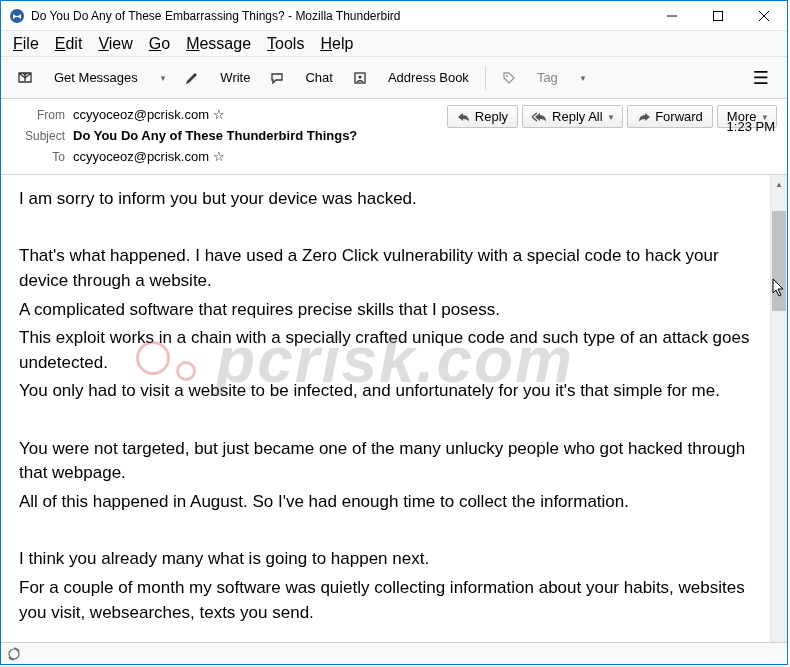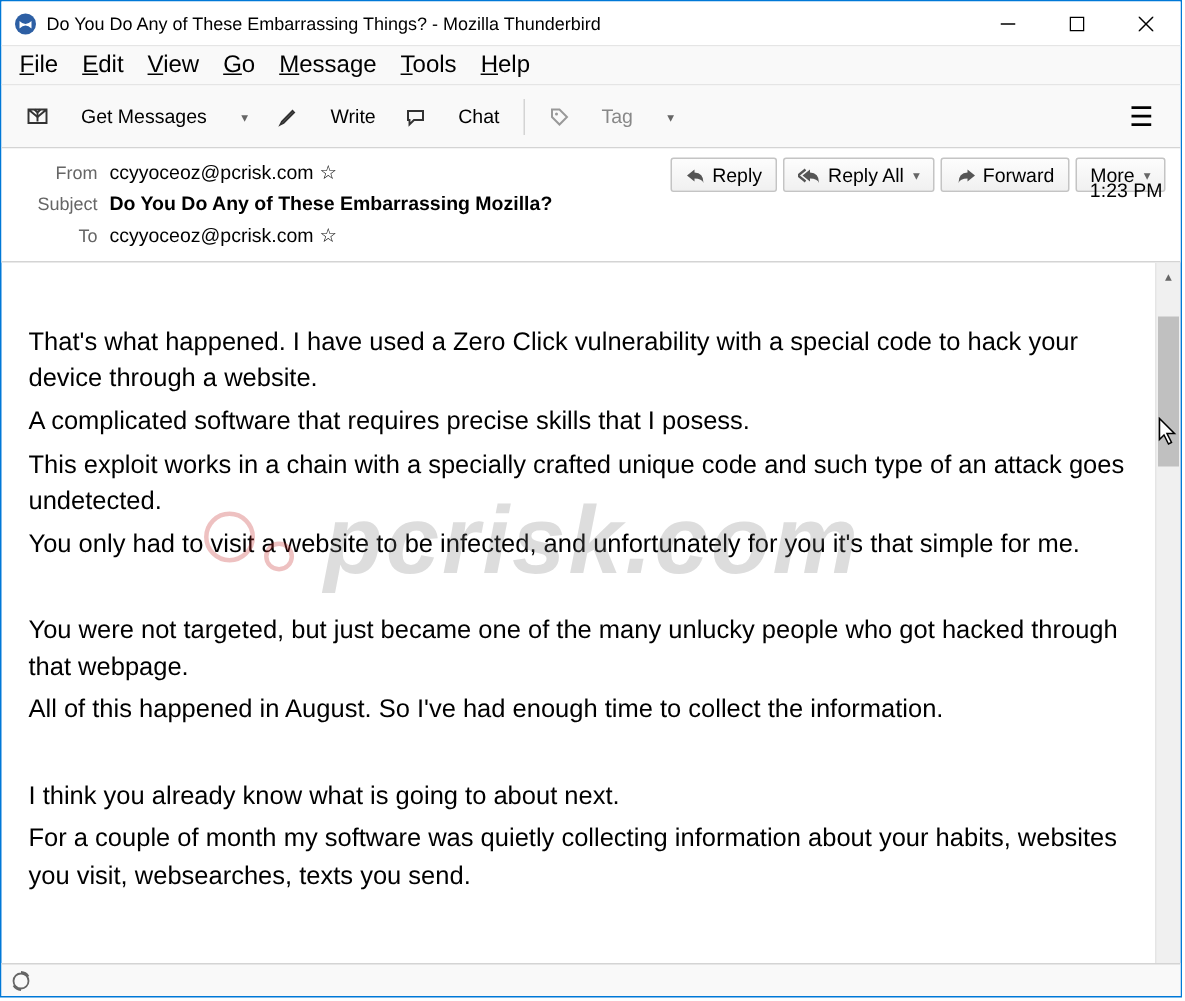--- a/index.html
+++ b/index.html
@@ -102,20 +102,30 @@
       <span>Write</span>
     </div>
     <div class="tool-btn">
       <span>
           <svg width="14" height="14">
             <path d="M2 3 h10 v6 h-6 l-3 3 v-3 h-1 z" fill="none" stroke="#333" stroke-width="1.3"></path>
           </svg>
         </span>
       <span>Chat</span>
     </div>
+    <div class="tool-btn">
+      <span>
+          <svg width="14" height="14">
+            <rect x="2" y="2" width="10" height="10" fill="none" stroke="#333" stroke-width="1.3"></rect>
+            <circle cx="7" cy="6" r="1.5" fill="#333"></circle>
+            <path d="M4 11 q3 -3 6 0" fill="none" stroke="#333" stroke-width="1.3"></path>
+          </svg>
+        </span>
+      <span>Address Book</span>
+    </div>
     <div class="tool-sep"></div>
     <div class="tool-btn" style="color:#888">
       <span>
           <svg width="14" height="14">
             <path d="M2 2 h5 l5 5 l-5 5 l-5 -5 z" fill="none" stroke="#999" stroke-width="1.3"></path>
             <circle cx="5" cy="5" r="1" fill="#999"></circle>
           </svg>
         </span>
       <span>Tag</span>
       <span class="dropdown-arrow">▾</span>
@@ -158,42 +168,43 @@
         <span class="dropdown-arrow">▾</span>
       </div>
     </div>
     <div class="header-row">
       <span class="header-label">From</span>
       <span class="header-value">ccyyoceoz@pcrisk.com</span>
       <span class="star">☆</span>
     </div>
     <div class="header-row">
       <span class="header-label">Subject</span>
-      <span class="header-value bold">Do You Do Any of These Embarrassing Mozilla?</span>
+      <span class="header-value bold">Do You Do Any of These Thunderbird Things?</span>
     </div>
     <div class="header-row" style="margin-bottom:0">
       <span class="header-label">To</span>
       <span class="header-value">ccyyoceoz@pcrisk.com</span>
       <span class="star">☆</span>
     </div>
     <span class="time-label">1:23 PM</span>
   </div>
 
   <div class="body-container">
     <div class="message-body">
+      <p>I am sorry to inform you but your device was hacked.</p>
       <p>&nbsp;</p>
       <p>That's what happened. I have used a Zero Click vulnerability with a special code to hack your device through a website.</p>
       <p>A complicated software that requires precise skills that I posess.</p>
       <p>This exploit works in a chain with a specially crafted unique code and such type of an attack goes undetected.</p>
       <p>You only had to visit a website to be infected, and unfortunately for you it's that simple for me.</p>
       <p>&nbsp;</p>
       <p>You were not targeted, but just became one of the many unlucky people who got hacked through that webpage.</p>
       <p>All of this happened in August. So I've had enough time to collect the information.</p>
       <p>&nbsp;</p>
-      <p>I think you already know what is going to about next.</p>
+      <p>I think you already many what is going to happen next.</p>
       <p>For a couple of month my software was quietly collecting information about your habits, websites you visit, websearches, texts you send.</p>
     </div>
     <div class="scrollbar-track">
       <div class="scroll-up">▴</div>
       <div class="scroll-thumb"></div>
     </div>
   </div>
 
   <div class="statusbar">
     <span>

